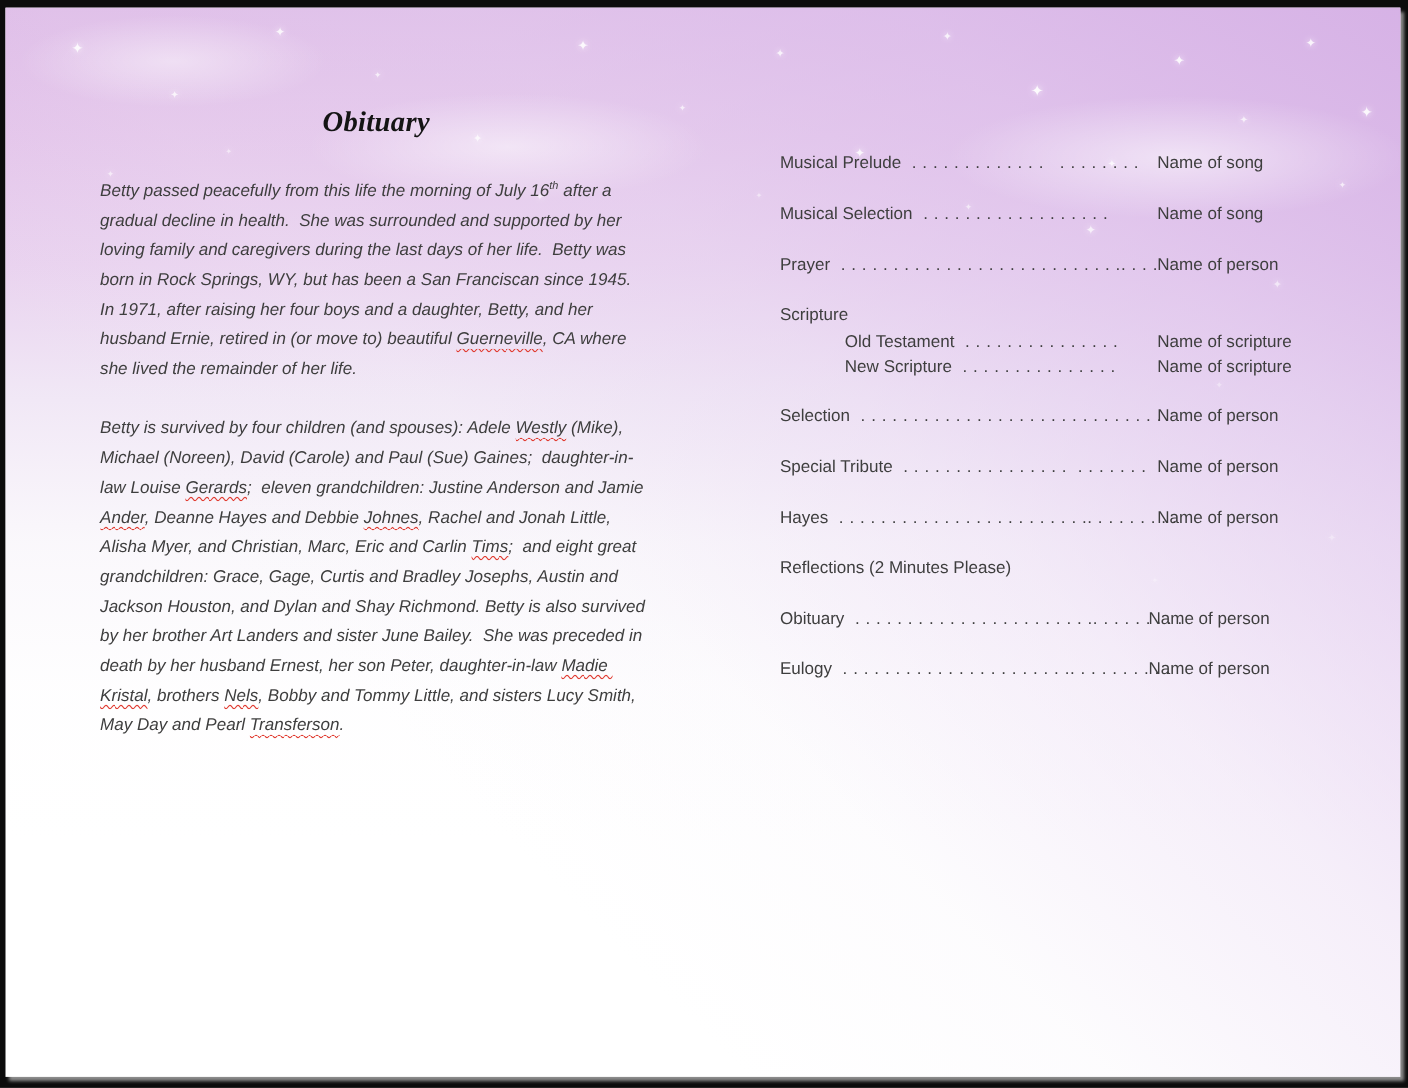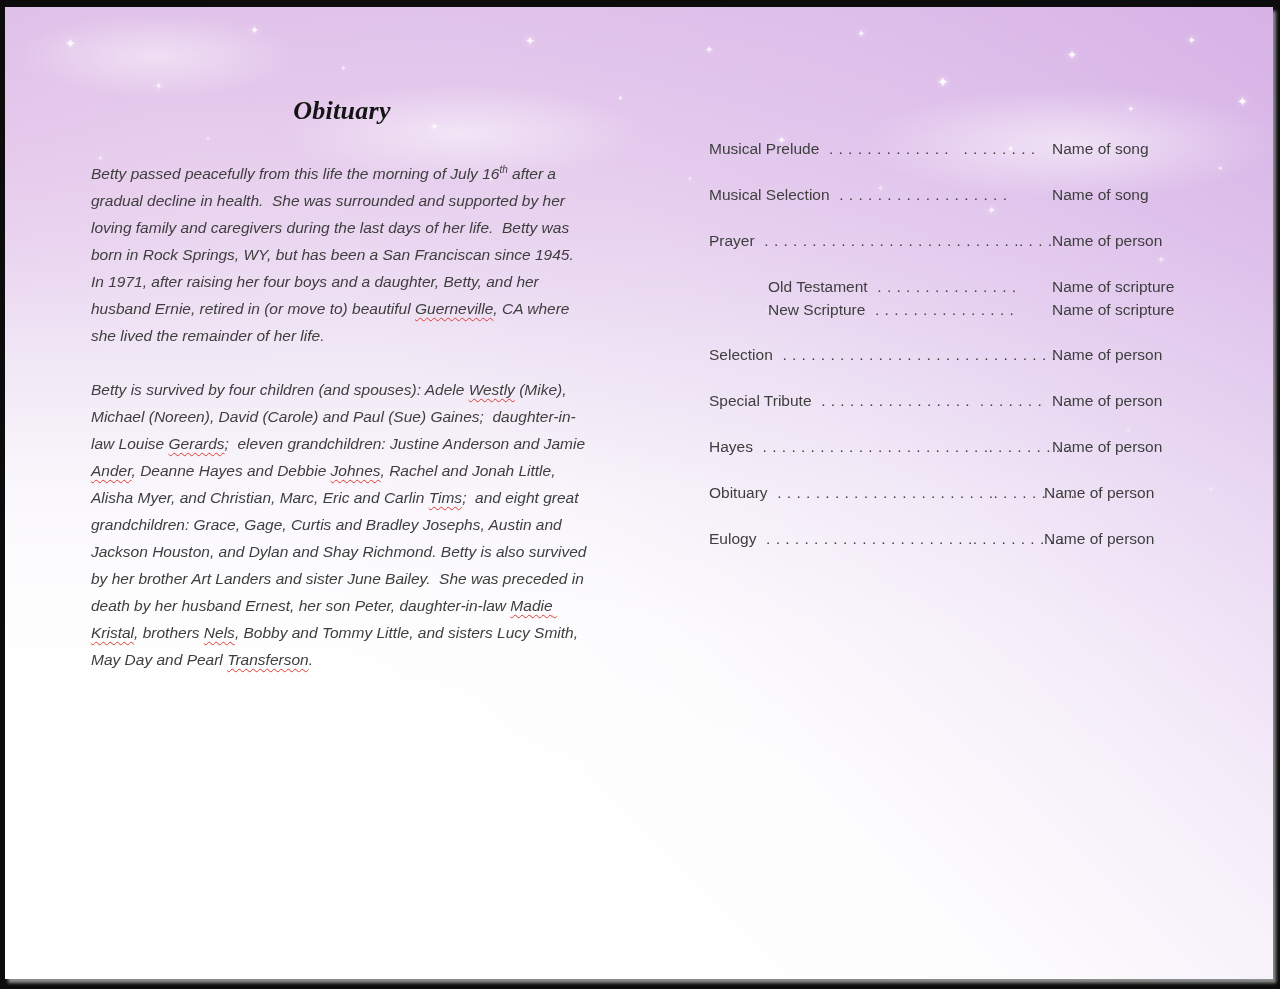--- a/index.html
+++ b/index.html
@@ -97,23 +97,25 @@
         <p><span>Betty passed peacefully from this life the morning of July 16</span><sup>th</sup><span> after a gradual decline in health.  She was surrounded and supported by her loving family and caregivers during the last days of her life.  Betty was born in Rock Springs, WY, but has been a San Franciscan since 1945.  In 1971, after raising her four boys and a daughter, Betty, and her husband Ernie, retired in (or move to) beautiful </span><span class="miss">Guerneville</span><span>, CA where she lived the remainder of her life.</span></p>
         <p><span>Betty is survived by four children (and spouses): Adele </span><span class="miss">Westly</span><span> (Mike), Michael (Noreen), David (Carole) and Paul (Sue) Gaines;  daughter-in-law Louise </span><span class="miss">Gerards</span><span>;  eleven grandchildren: Justine Anderson and Jamie </span><span class="miss">Ander</span><span>, Deanne Hayes and Debbie </span><span class="miss">Johnes</span><span>, Rachel and Jonah Little, Alisha Myer, and Christian, Marc, Eric and Carlin </span><span class="miss">Tims</span><span>;  and eight great grandchildren: Grace, Gage, Curtis and Bradley Josephs, Austin and Jackson Houston, and Dylan and Shay Richmond. Betty is also survived by her brother Art Landers and sister June Bailey.  She was preceded in death by her husband Ernest, her son Peter, daughter-in-law </span><span class="miss">Madie Kristal</span><span>, brothers </span><span class="miss">Nels</span><span>, Bobby and Tommy Little, and sisters Lucy Smith, May Day and Pearl </span><span class="miss">Transferson</span><span>.</span></p>
       </div>
   </div>
 
   <div class="col right">
     <div class="svc-list" id="service-list">
         <div class="svc-row"><span class="svc-label">Musical Prelude</span><span class="svc-dots">  . . . . . . . . . . . . .   . . . . . . . .</span><span class="svc-value">Name of song</span></div>
         <div class="svc-row"><span class="svc-label">Musical Selection</span><span class="svc-dots">  . . . . . . . . . . . . . . . . . .</span><span class="svc-value">Name of song</span></div>
         <div class="svc-row"><span class="svc-label">Prayer</span><span class="svc-dots">  . . . . . . . . . . . . . . . . . . . . . . . . . . .. . . .</span><span class="svc-value">Name of person</span></div>
+        <div class="svc-row svc-head"><span class="svc-label">Scripture</span></div>
         <div class="svc-row svc-sub"><span class="svc-label">Old Testament</span><span class="svc-dots">  . . . . . . . . . . . . . . .</span><span class="svc-value">Name of scripture</span></div>
         <div class="svc-row svc-sub last"><span class="svc-label">New Scripture</span><span class="svc-dots">  . . . . . . . . . . . . . . .</span><span class="svc-value">Name of scripture</span></div>
         <div class="svc-row"><span class="svc-label">Selection</span><span class="svc-dots">  . . . . . . . . . . . . . . . . . . . . . . . . . . . . .</span><span class="svc-value">Name of person</span></div>
         <div class="svc-row"><span class="svc-label">Special Tribute</span><span class="svc-dots">  . . . . . . . . . . . . . . . .  . . . . . . .</span><span class="svc-value">Name of person</span></div>
         <div class="svc-row"><span class="svc-label">Hayes</span><span class="svc-dots">  . . . . . . . . . . . . . . . . . . . . . . . .. . . . . . . . .</span><span class="svc-value">Name of person</span></div>
+        <div class="svc-row"><span class="svc-label">Reflections (2 Minutes Please)</span></div>
         <div class="svc-row tight"><span class="svc-label">Obituary</span><span class="svc-dots">  . . . . . . . . . . . . . . . . . . . . . . .. . . . . . . . .</span><span class="svc-value">Name of person</span></div>
         <div class="svc-row tight"><span class="svc-label">Eulogy</span><span class="svc-dots">  . . . . . . . . . . . . . . . . . . . . . .. . . . . . . . . .</span><span class="svc-value">Name of person</span></div>
       </div>
   </div>
 
 </div>
 
 </body></html>

